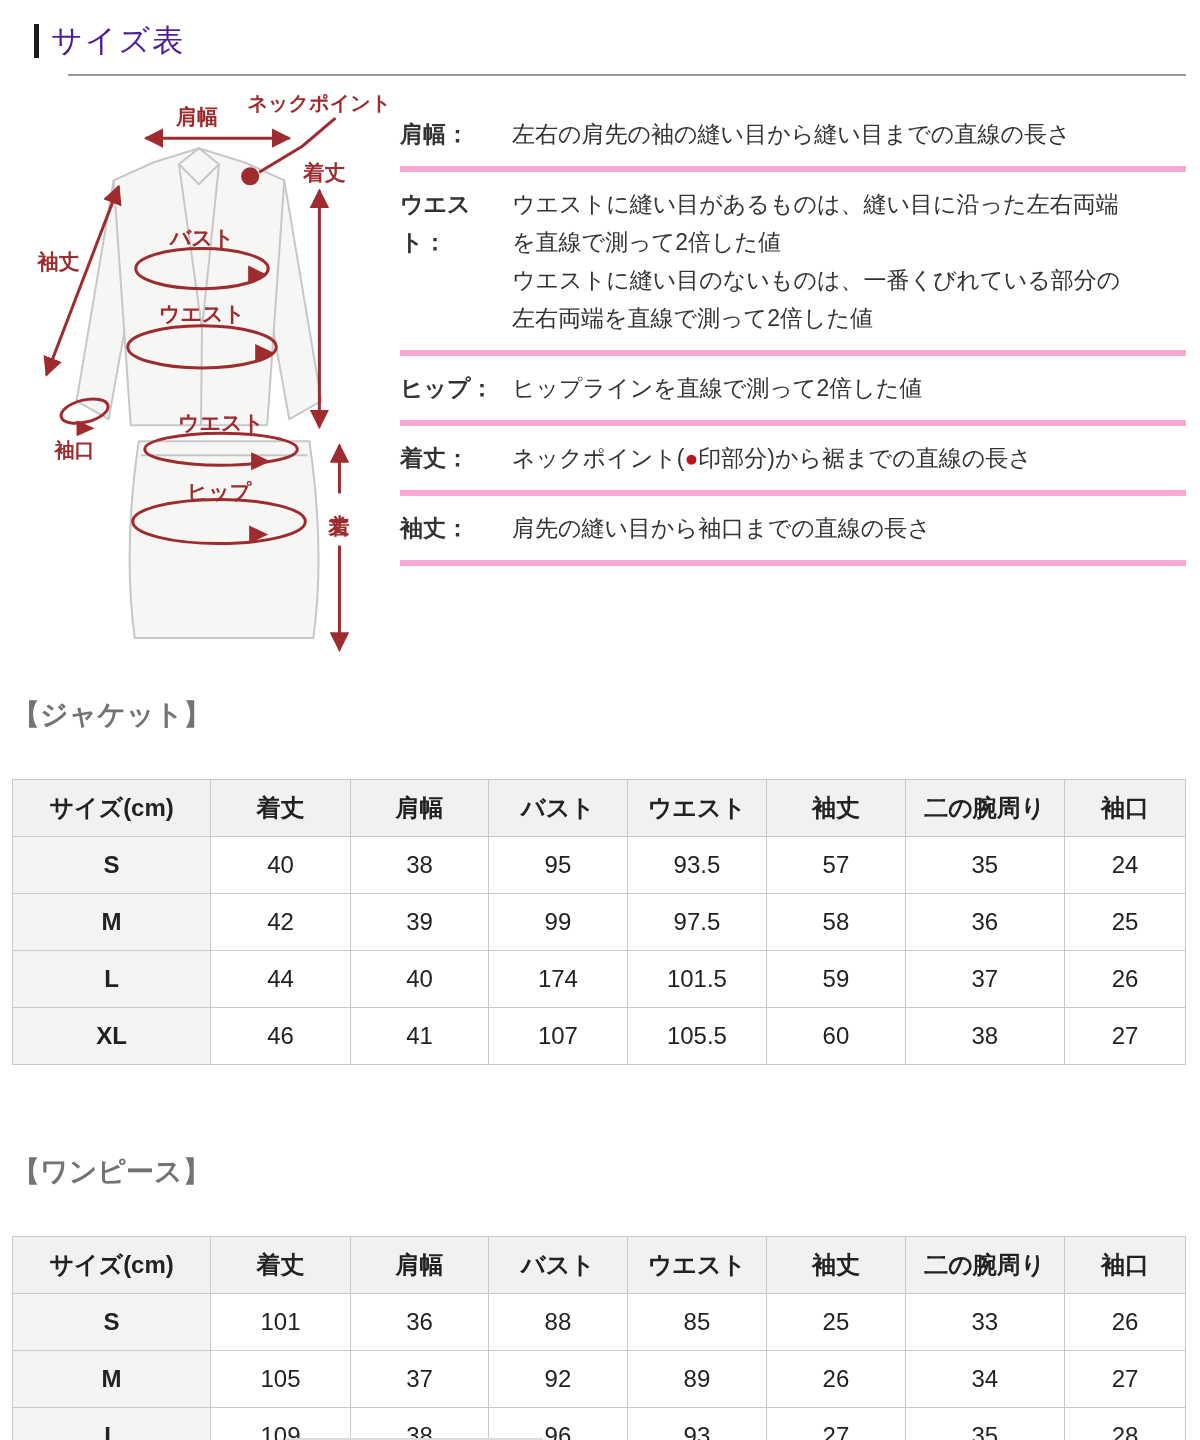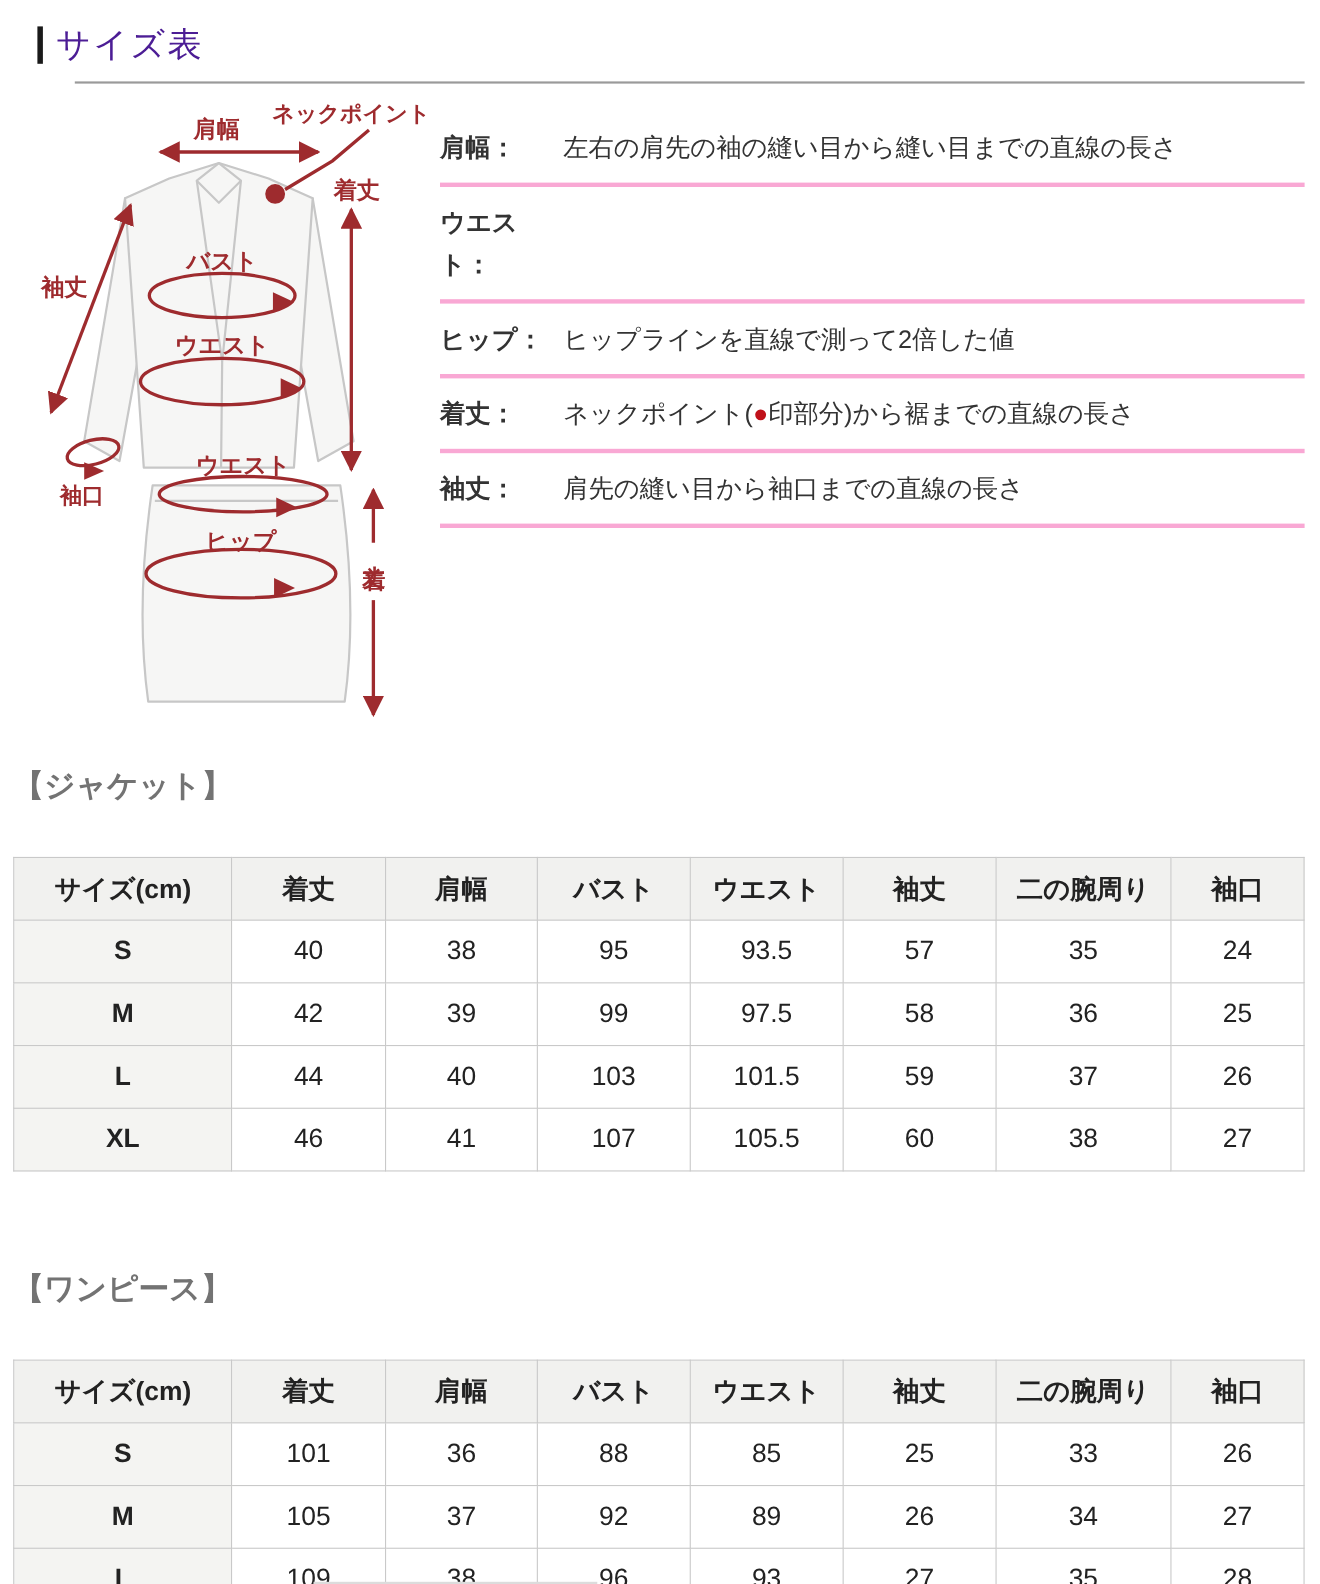--- a/index.html
+++ b/index.html
@@ -12,21 +12,21 @@
   .header { padding:20px 0 0 34px; }
   .title-row { display:flex; align-items:center; gap:12px; }
   .title-bar { width:5px; height:34px; background:#1a1a1a; }
   .page-title { font-size:31px; font-weight:400; color:#4c1d95; letter-spacing:2px; }
   .header-rule { margin:12px 14px 0 34px; border-top:2px solid #9a9a9a; height:0; }
 
   
   .measure { position:relative; margin-top:12px; height:600px; }
   .diagram { position:absolute; left:18px; top:0; }
   .defs { position:absolute; left:400px; top:14px; width:786px; font-size:23px; }
-  .def-row { display:flex; padding:13px 0; border-bottom:4px solid #f9a8d4; line-height:38px; }
+  .def-row { display:flex; padding:13px 0; border-bottom:6px solid #f9a8d4; line-height:38px; }
   .def-term { width:112px; flex:none; font-weight:700; color:#333; }
   .def-desc { flex:1; color:#333; }
   .red-dot { color:#c0111a; }
 
   
   .dlabel { font-weight:700; font-size:21px; fill:var(--accent); }
   .dlabel-sm { font-weight:700; font-size:20px; fill:var(--accent); }
 
   
   .tables { margin:0 14px 0 12px; }
@@ -111,20 +111,26 @@
 
   <div class="defs">
       <div class="def-row">
         <span class="def-term">肩幅：</span>
         <div class="def-desc">
           <div>左右の肩先の袖の縫い目から縫い目までの直線の長さ</div>
         </div>
       </div>
       <div class="def-row">
         <span class="def-term">ウエスト：</span>
+        <div class="def-desc">
+          <div>ウエストに縫い目があるものは、縫い目に沿った左右両端</div>
+          <div>を直線で測って2倍した値</div>
+          <div>ウエストに縫い目のないものは、一番くびれている部分の</div>
+          <div>左右両端を直線で測って2倍した値</div>
+        </div>
       </div>
       <div class="def-row">
         <span class="def-term">ヒップ：</span>
         <div class="def-desc">
           <div>ヒップラインを直線で測って2倍した値</div>
         </div>
       </div>
       <div class="def-row">
         <span class="def-term">着丈：</span>
         <div class="def-desc">
@@ -184,21 +190,21 @@
           <td>99</td>
           <td>97.5</td>
           <td>58</td>
           <td>36</td>
           <td>25</td>
         </tr>
         <tr>
           <th class="size-cell">L</th>
           <td>44</td>
           <td>40</td>
-          <td>103</td>
+          <td>174</td>
           <td>101.5</td>
           <td>59</td>
           <td>37</td>
           <td>26</td>
         </tr>
         <tr>
           <th class="size-cell">XL</th>
           <td>46</td>
           <td>41</td>
           <td>107</td>

